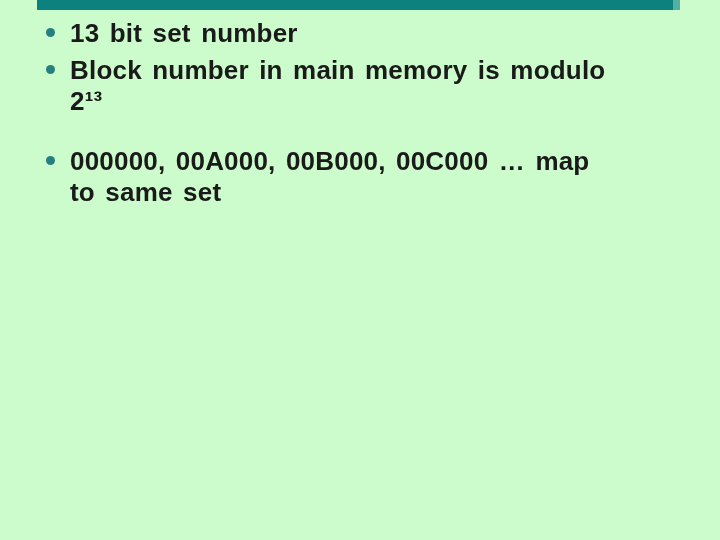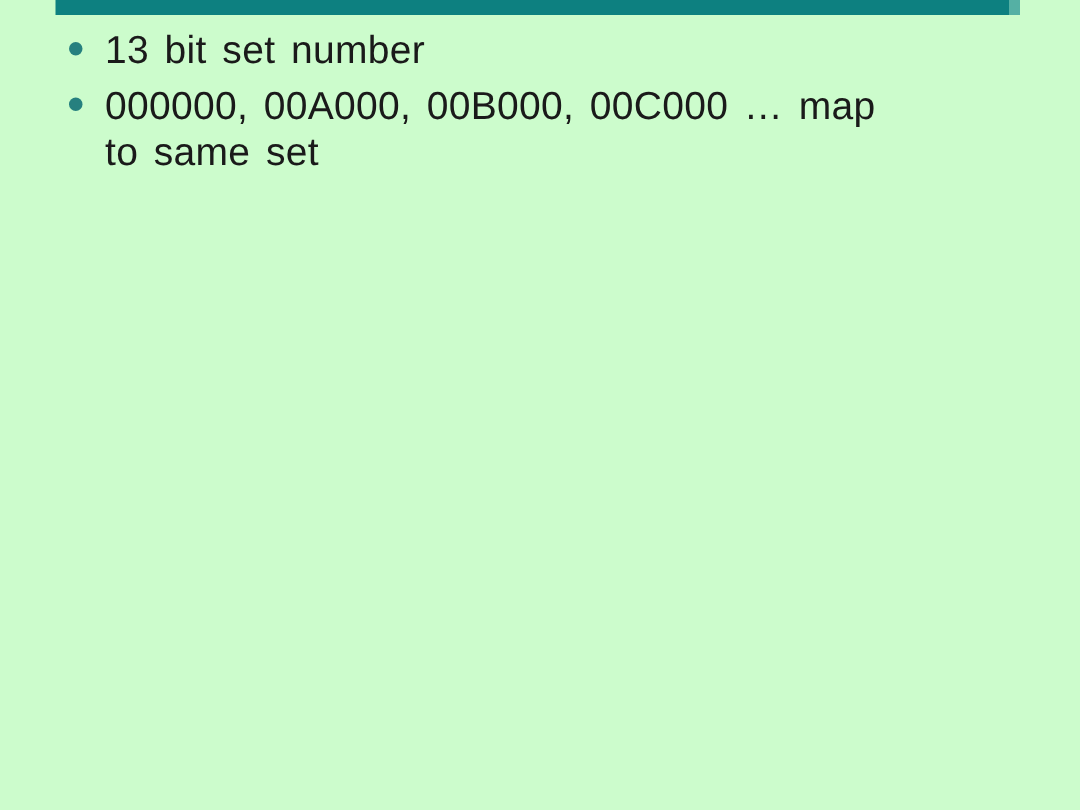--- a/index.html
+++ b/index.html
@@ -62,35 +62,40 @@
   .bullets li:nth-child(3) { margin-top: 29px; }
   .dot {
     position: absolute;
     left: 8px;
     top: 10px;
     width: 9px;
     height: 9px;
     border-radius: 50%;
     background: var(--bullet);
   }
-  .txt { white-space: pre-line; }
+  .txt { white-space: pre-line; font-weight: bold; }
 </style>
 </head>
 <body>
 
 <div class="slide">
 
 
   <div class="rule"></div>
 
   <ul class="bullets">
     <li>
       <span class="dot"></span>
       <span class="txt">13 bit set number</span>
     </li>
     <li>
       <span class="dot"></span>
+      <span class="txt">Block number in main memory is modulo
+2¹³</span>
+    </li>
+    <li>
+      <span class="dot"></span>
       <span class="txt">000000, 00A000, 00B000, 00C000 … map
 to same set</span>
     </li>
   </ul>
 
 </div>
 
 </body></html>

